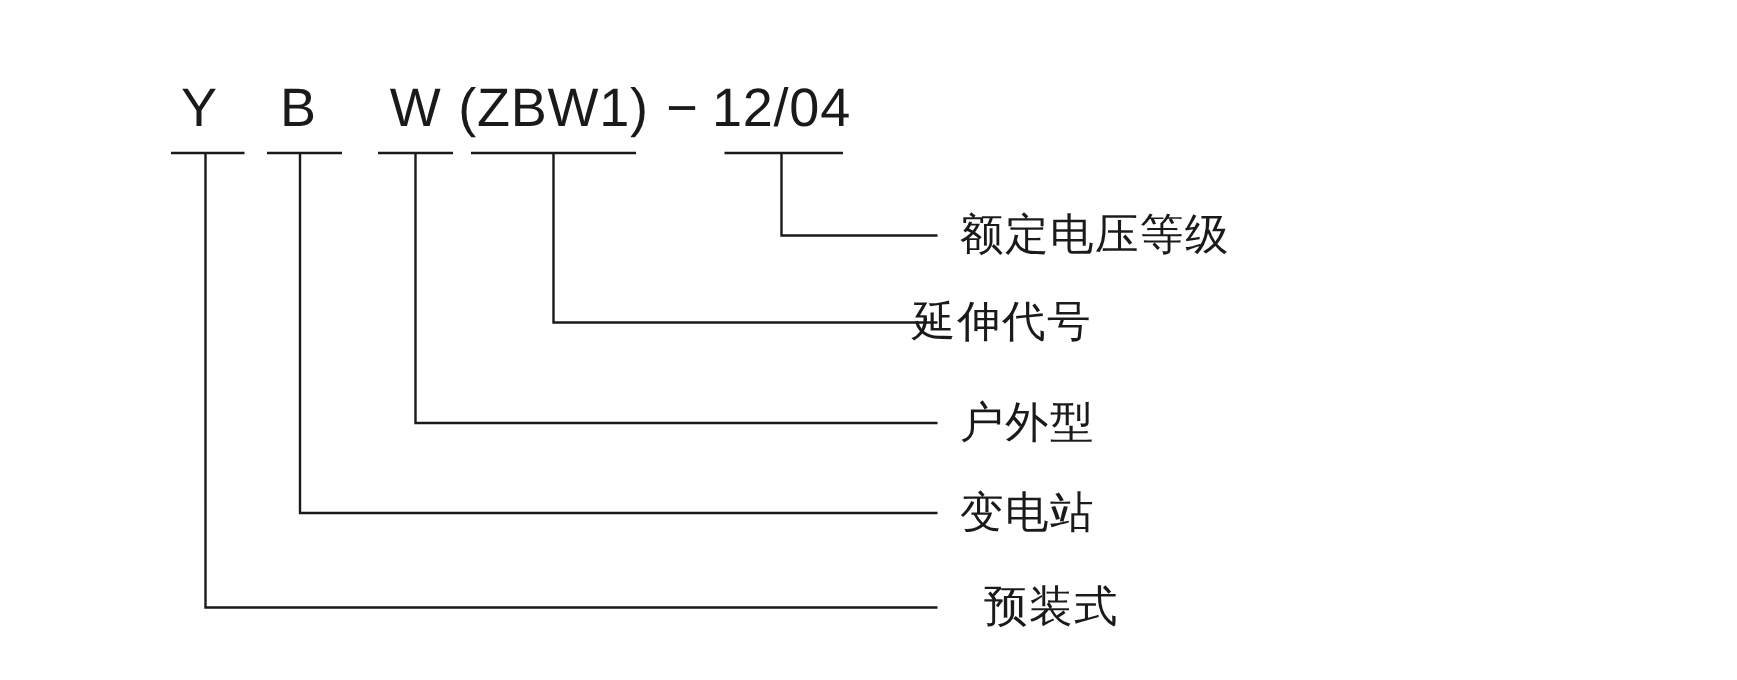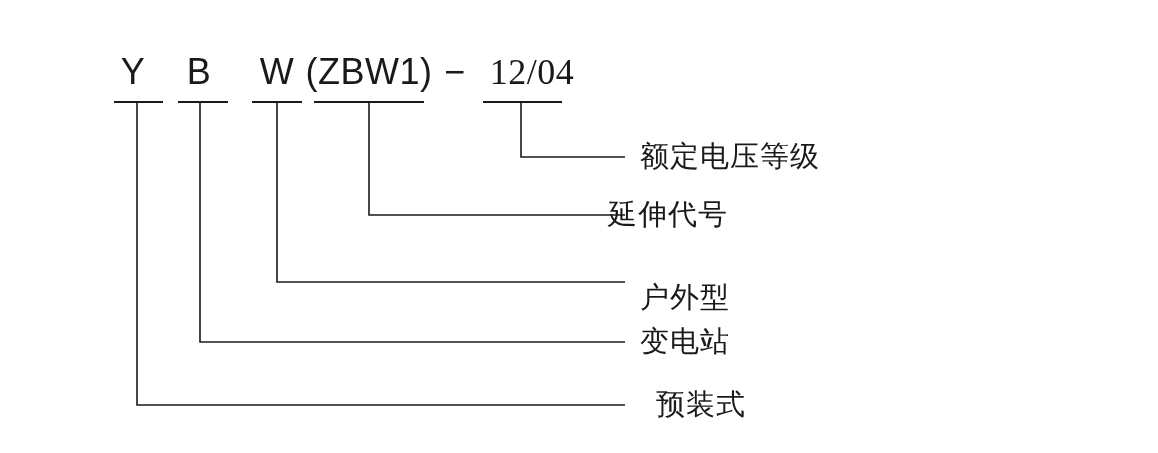--- a/index.html
+++ b/index.html
@@ -65,23 +65,23 @@
         <path d="M 137 102 L 137 405 L 625 405" fill="none" stroke="#1a1a1a" stroke-width="1.6"></path>
       </g>
   </svg>
 
   <div id="token-layer">
       <div class="model-token" style="left: 133px; top: 72px;">Y</div>
       <div class="model-token" style="left: 199px; top: 72px;">B</div>
       <div class="model-token" style="left: 277px; top: 72px;">W</div>
       <div class="model-token" style="left: 369px; top: 72px;">(ZBW1)</div>
       <div class="model-token" style="left: 455px; top: 72px;">−</div>
-      <div class="model-token" style="left: 532px; top: 72px; font-family: Liberation Serif, serif;">12/04</div>
+      <div class="model-token" style="left: 521px; top: 72px;">12/04</div>
     </div>
   <div id="label-layer">
       <div class="leader-label" style="left: 640px; top: 157px; font-family: Liberation Serif, serif;">额定电压等级</div>
       <div class="leader-label" style="left: 608px; top: 215px;">延伸代号</div>
-      <div class="leader-label" style="left: 640px; top: 282px; margin-top: 16px;">户外型</div>
+      <div class="leader-label" style="left: 640px; top: 282px;">户外型</div>
       <div class="leader-label" style="left: 640px; top: 342px;">变电站</div>
       <div class="leader-label" style="left: 656px; top: 405px;">预装式</div>
     </div>
 
 </div>
 
 </body></html>

